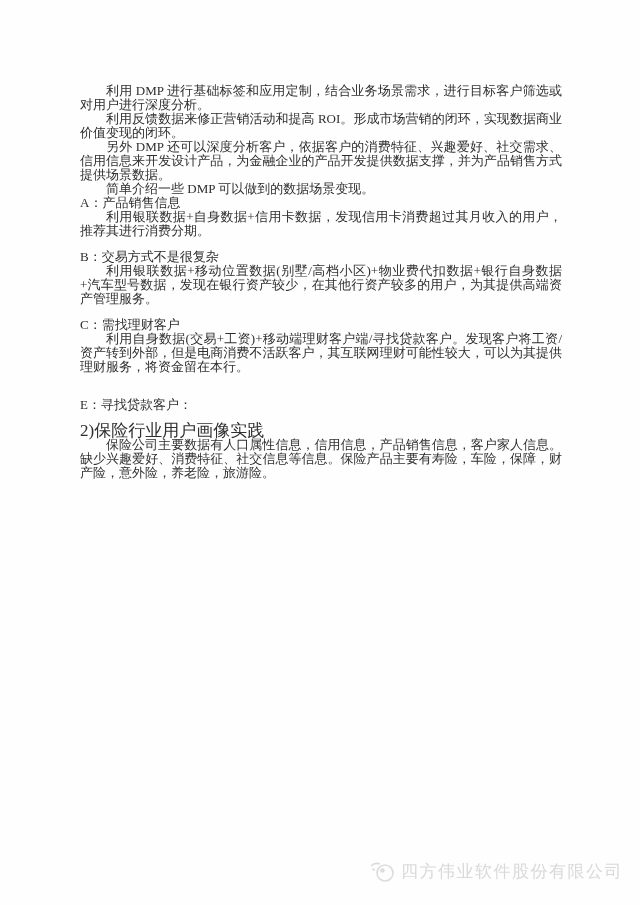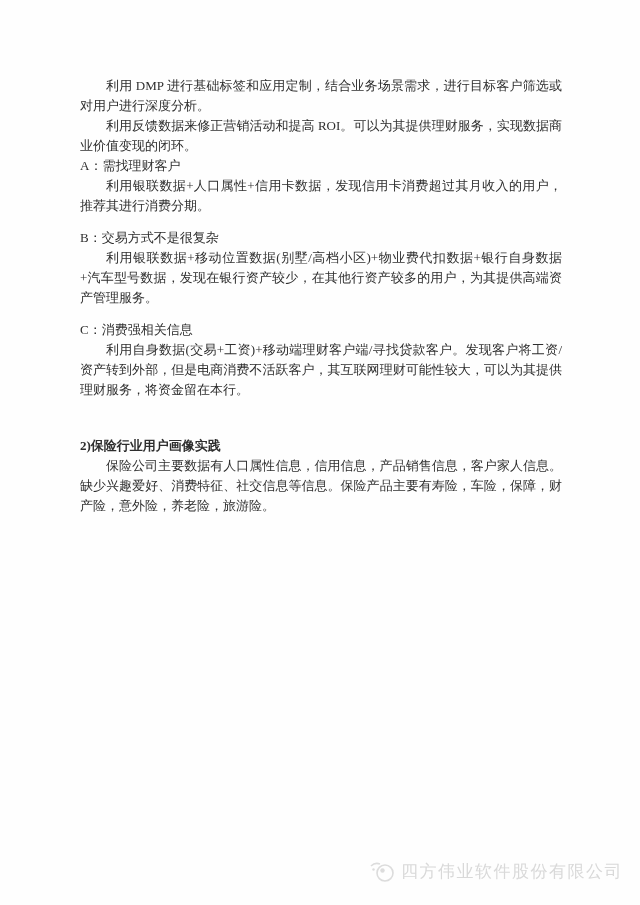--- a/index.html
+++ b/index.html
@@ -12,33 +12,33 @@
     width: 640px;
     height: 905px;
     background: #fefefe;
     overflow: hidden;
     font-family: "Liberation Serif", "DejaVu Serif", serif;
     color: #2e2e2e;
   }
   .doc-body {
     position: absolute;
     left: 80px;
-    top: 76px;
+    top: 84px;
     width: 482px;
     font-size: 13px;
-    line-height: 20px;
+    line-height: 14px;
     text-align: justify;
     text-justify: inter-ideograph;
   }
   .doc-body p { margin: 0; }
   p.para { text-indent: 2em; }
   p.label { text-indent: 0; }
   p.heading {
-    font-weight: bold;
-    font-size: 13px;
+    font-weight: normal;
+    font-size: 17px;
     text-indent: 0;
   }
   div.gap { height: 12px; }
   .watermark {
     position: absolute;
     top: 860px;
     right: 17px;
     display: flex;
     align-items: center;
     gap: 5px;
@@ -55,31 +55,34 @@
   }
 </style>
 </head>
 <body>
 
 <div class="page">
 
   <div class="doc-body">
 
   <p class="para">利用 DMP 进行基础标签和应用定制，结合业务场景需求，进行目标客户筛选或对用户进行深度分析。</p>
-      <p class="para">利用反馈数据来修正营销活动和提高 ROI。可以为其提供理财服务，实现数据商业价值变现的闭环。</p>
-      <p class="label">A：需找理财客户</p>
-      <p class="para">利用银联数据+人口属性+信用卡数据，发现信用卡消费超过其月收入的用户，推荐其进行消费分期。</p>
+      <p class="para">利用反馈数据来修正营销活动和提高 ROI。形成市场营销的闭环，实现数据商业价值变现的闭环。</p>
+      <p class="para">另外 DMP 还可以深度分析客户，依据客户的消费特征、兴趣爱好、社交需求、信用信息来开发设计产品，为金融企业的产品开发提供数据支撑，并为产品销售方式提供场景数据。</p>
+      <p class="para">简单介绍一些 DMP 可以做到的数据场景变现。</p>
+      <p class="label">A：产品销售信息</p>
+      <p class="para">利用银联数据+自身数据+信用卡数据，发现信用卡消费超过其月收入的用户，推荐其进行消费分期。</p>
       <div class="gap"></div>
       <p class="label">B：交易方式不是很复杂</p>
       <p class="para">利用银联数据+移动位置数据(别墅/高档小区)+物业费代扣数据+银行自身数据+汽车型号数据，发现在银行资产较少，在其他行资产较多的用户，为其提供高端资产管理服务。</p>
       <div class="gap"></div>
-      <p class="label">C：消费强相关信息</p>
+      <p class="label">C：需找理财客户</p>
       <p class="para">利用自身数据(交易+工资)+移动端理财客户端/寻找贷款客户。发现客户将工资/资产转到外部，但是电商消费不活跃客户，其互联网理财可能性较大，可以为其提供理财服务，将资金留在本行。</p>
       <div class="gap"></div>
       <div class="gap"></div>
+      <p class="label">E：寻找贷款客户：</p>
       <div class="gap"></div>
       <p class="heading">2)保险行业用户画像实践</p>
       <p class="para">保险公司主要数据有人口属性信息，信用信息，产品销售信息，客户家人信息。缺少兴趣爱好、消费特征、社交信息等信息。保险产品主要有寿险，车险，保障，财产险，意外险，养老险，旅游险。</p>
     </div>
 
   <div class="watermark">
     <svg class="logo" viewBox="0 0 26 22" fill="none" xmlns="http://www.w3.org/2000/svg">
       <circle cx="15" cy="12" r="8" stroke="#dcdcdc" stroke-width="1.6"></circle>
       <circle cx="12.5" cy="9.5" r="2.2" fill="#dcdcdc"></circle>
       <path d="M1 5 Q5 1 10 3" stroke="#dcdcdc" stroke-width="1.6" fill="none"></path>

